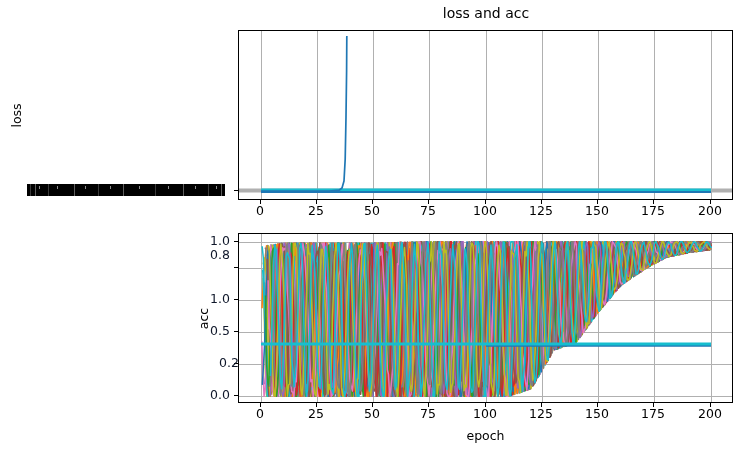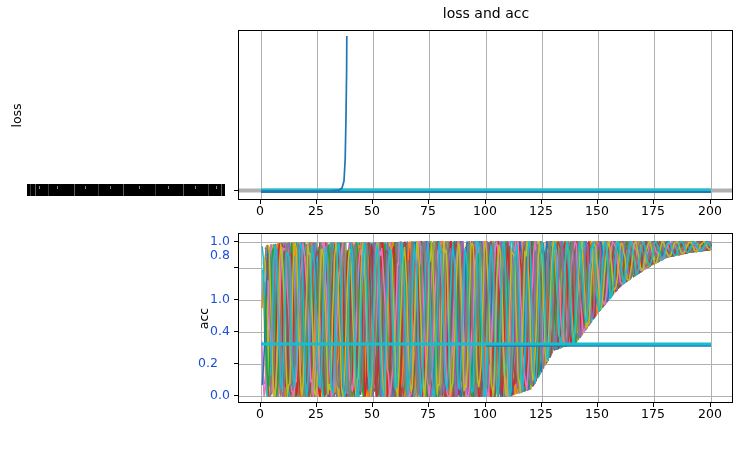--- a/index.html
+++ b/index.html
@@ -78,21 +78,21 @@
   }
   .tick-y {
     position: absolute;
     height: 1px;
     width: 4px;
     background: #000000;
   }
   .tick-y-label {
     position: absolute;
     font-size: 12.5px;
-    color: #1d4ed8;
+    color: #0f172a;
     text-align: right;
     white-space: nowrap;
     line-height: 14px;
     transform: translateY(-50%);
   }
 
   
   .ylabel {
     position: absolute;
     font-size: 12.5px;
@@ -292,22 +292,22 @@
   </div>
 
   <div class="tick-y" style="left:234px;top:395px"></div>
   <div class="tick-y" style="left:234px;top:363px"></div>
   <div class="tick-y" style="left:234px;top:331px"></div>
   <div class="tick-y" style="left:234px;top:299px"></div>
   <div class="tick-y" style="left:234px;top:267px"></div>
   <div class="tick-y" style="left:234px;top:241px"></div>
 
   <div class="tick-y-label" style="left:196px;top:395px;width:34px">0.0</div>
-  <div class="tick-y-label" style="left:184px;top:363px;width:34px">0.2</div>
-  <div class="tick-y-label" style="left:196px;top:331px;width:34px">0.4</div>
+  <div class="tick-y-label" style="left:205px;top:363px;width:34px">0.2</div>
+  <div class="tick-y-label" style="left:196px;top:331px;width:34px">0.5</div>
   <div class="tick-y-label" style="left:196px;top:299px;width:34px">1.0</div>
   <div class="tick-y-label" style="left:196px;top:255px;width:34px">0.8</div>
   <div class="tick-y-label" style="left:196px;top:241px;width:34px">1.0</div>
 
   <div class="tick-x" style="left:260px;top:403px"></div>
   <div class="tick-x" style="left:316px;top:403px"></div>
   <div class="tick-x" style="left:372px;top:403px"></div>
   <div class="tick-x" style="left:428px;top:403px"></div>
   <div class="tick-x" style="left:485px;top:403px"></div>
   <div class="tick-x" style="left:541px;top:403px"></div>
@@ -319,14 +319,15 @@
   <div class="tick-x-label" style="left:316px;top:407px">25</div>
   <div class="tick-x-label" style="left:372px;top:407px">50</div>
   <div class="tick-x-label" style="left:428px;top:407px">75</div>
   <div class="tick-x-label" style="left:485px;top:407px">100</div>
   <div class="tick-x-label" style="left:541px;top:407px">125</div>
   <div class="tick-x-label" style="left:597px;top:407px">150</div>
   <div class="tick-x-label" style="left:653px;top:407px">175</div>
   <div class="tick-x-label" style="left:710px;top:407px">200</div>
 
   <div class="ylabel" id="ylabel-acc">acc</div>
+  <div class="xlabel">epoch</div>
 
 </div>
 
 </body></html>

